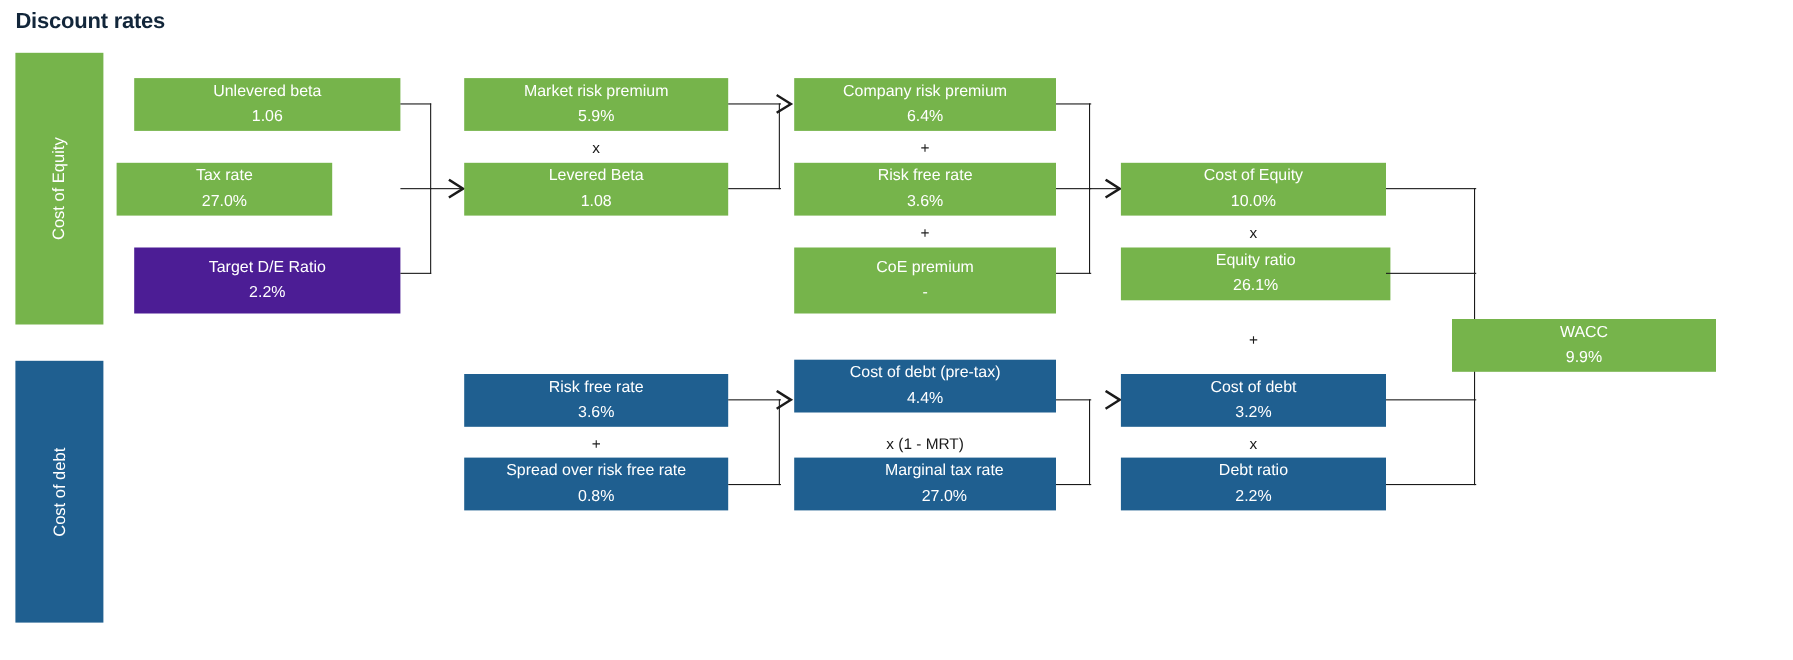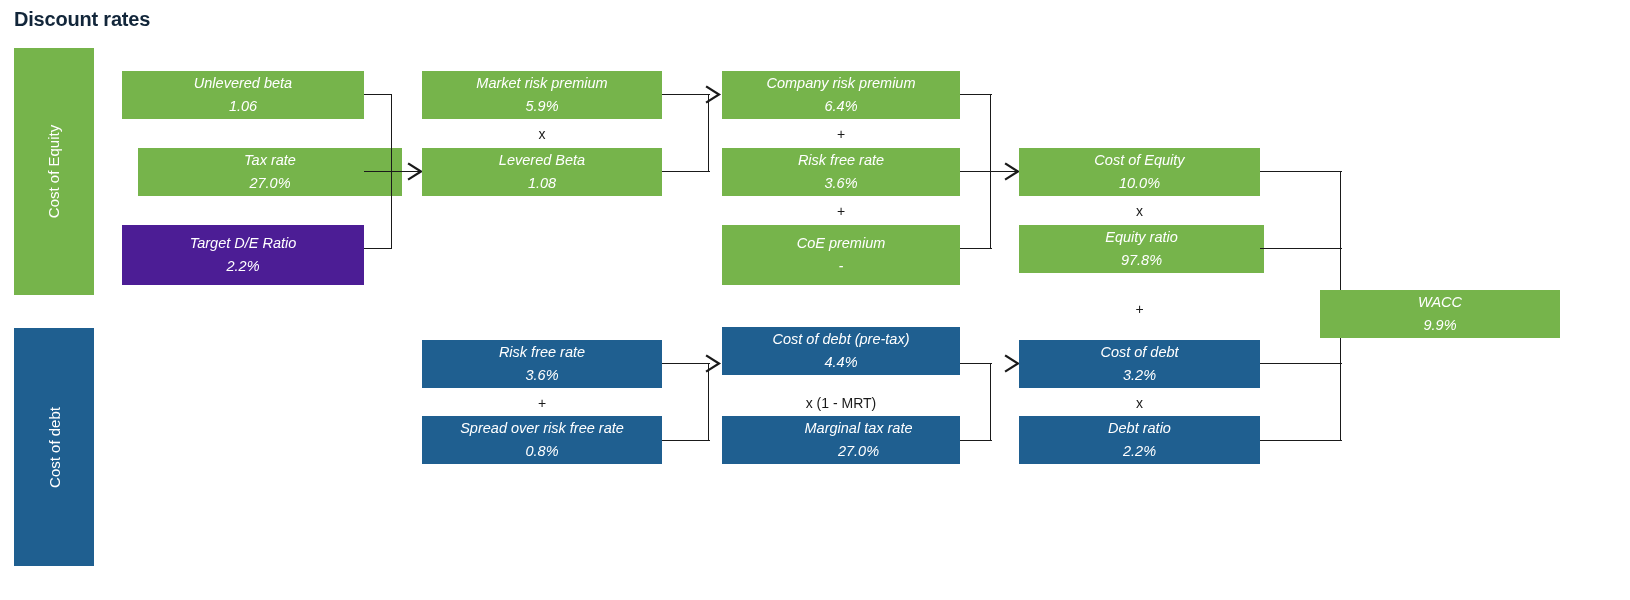--- a/index.html
+++ b/index.html
@@ -44,21 +44,20 @@
     position:absolute;
     box-sizing:border-box;
     display:flex;
     flex-direction:column;
     align-items:center;
     justify-content:center;
     color:#ffffff;
     text-align:center;
     padding:0 4px;
     overflow:hidden;
-    font-style:italic;
   }
   .box .b-label{
     font-size:14.5px;
     line-height:1.05;
     white-space:nowrap;
   }
   .box .b-value{
     font-size:14.5px;
     line-height:1.05;
     margin-top:8px;
@@ -105,21 +104,21 @@
 
   <div class="sidebar" style="left:14px;top:328px;width:80px;height:238px;background:#1f5f90;">
     <span class="vtext">Cost of debt</span>
   </div>
 
   <div class="box" style="left:122px;top:71px;width:242px;height:48px;background:#76b44b;">
     <span class="b-label">Unlevered beta</span>
     <span class="b-value">1.06</span>
   </div>
 
-  <div class="box" style="left:138px;top:148px;width:264px;height:48px;background:#76b44b;">
+  <div class="box" style="left:106px;top:148px;width:196px;height:48px;background:#76b44b;">
     <span class="b-label">Tax rate</span>
     <span class="b-value">27.0%</span>
   </div>
 
   <div class="box" style="left:122px;top:225px;width:242px;height:60px;background:#4c1d95;">
     <span class="b-label">Target D/E Ratio</span>
     <span class="b-value">2.2%</span>
   </div>
 
   <div class="ln h" style="left:364px;top:94px;width:28px;"></div>
@@ -180,21 +179,21 @@
 
   <div class="box" style="left:1019px;top:148px;width:241px;height:48px;background:#76b44b;">
     <span class="b-label">Cost of Equity</span>
     <span class="b-value">10.0%</span>
   </div>
 
   <div class="op" style="left:1019px;top:204px;width:241px;">x</div>
 
   <div class="box" style="left:1019px;top:225px;width:245px;height:48px;background:#76b44b;">
     <span class="b-label">Equity ratio</span>
-    <span class="b-value">97.8%</span>
+    <span class="b-value">26.1%</span>
   </div>
 
   <div class="op" style="left:1019px;top:302px;width:241px;">+</div>
 
   <div class="box" style="left:422px;top:340px;width:240px;height:48px;background:#1f5f90;">
     <span class="b-label">Risk free rate</span>
     <span class="b-value">3.6%</span>
   </div>
 
   <div class="op" style="left:422px;top:396px;width:240px;">+</div>

